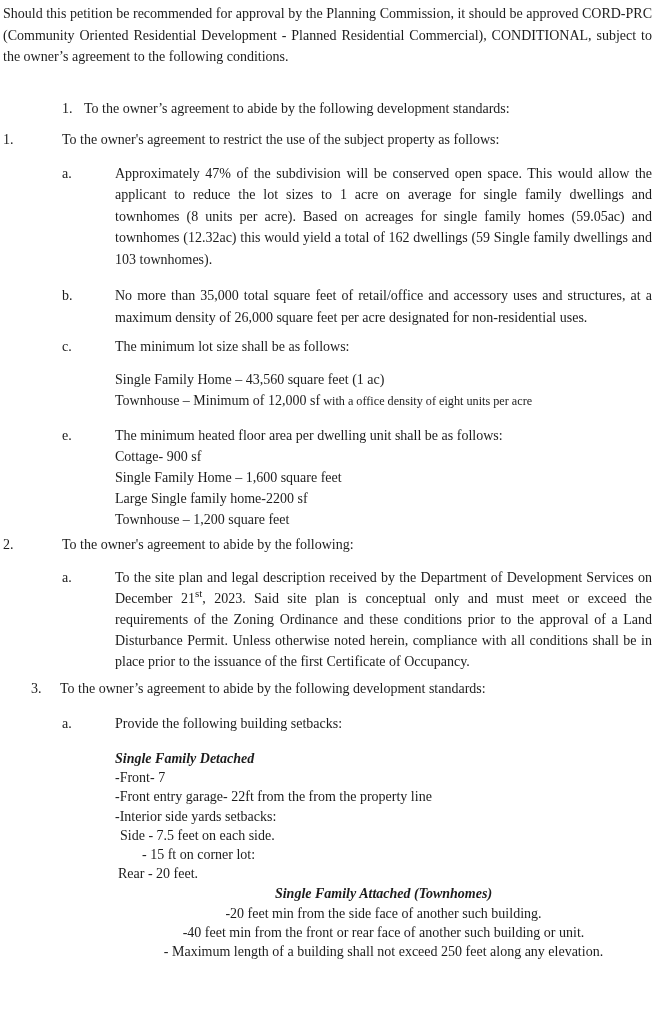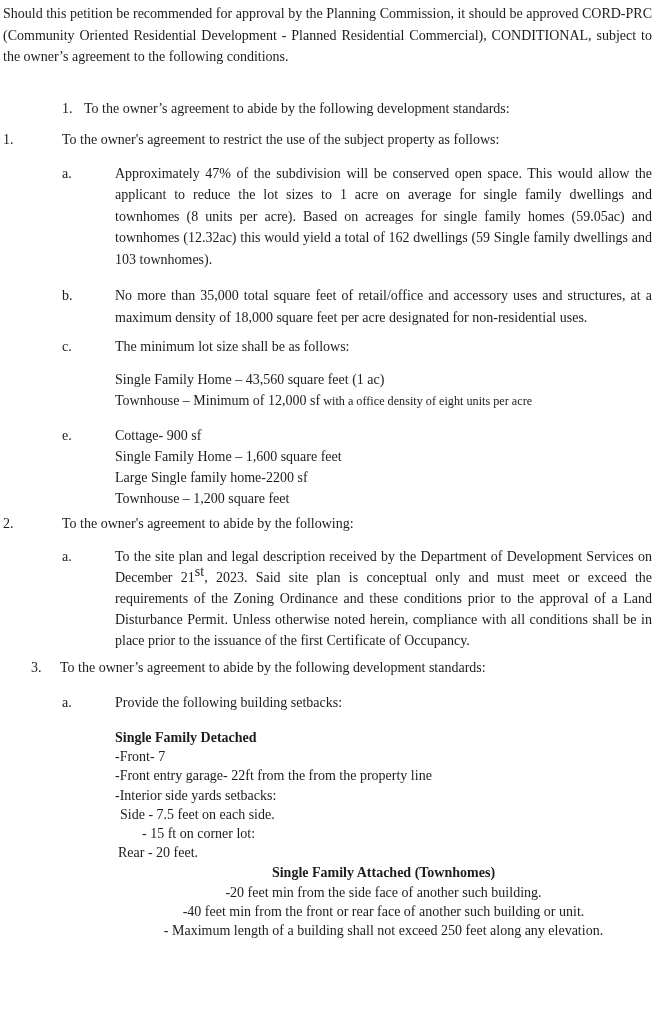--- a/index.html
+++ b/index.html
@@ -44,27 +44,27 @@
   .mt-sube   { margin-top: 12px; }
   .mt-item2  { margin-top: 4px; }
   .mt-sub2a  { margin-top: 12px; }
   .mt-item3  { margin-top: 6px; }
   .mt-sub3a  { margin-top: 13px; }
   .mt-det    { margin-top: 15px; }
   .mt-att    { margin-top: 1px; text-align: center; }
 
   .lh21 { line-height: 21px; }
   .setbacks { margin-left: 112px; line-height: 19.2px; }
-  .sb-head { font-weight: bold; }
+  .sb-head { font-weight: bold; font-style: italic; }
   .sb-side   { padding-left: 5px; }
   .sb-corner { padding-left: 27px; }
   .sb-rear   { padding-left: 3px; }
 
   .small-inline { font-size: 12.2px; }
-  sup.st { font-size: 14px; line-height: 0; vertical-align: super; }
+  sup.st { font-size: 11px; line-height: 0; vertical-align: super; }
 </style>
 </head>
 <body>
 
 <div>
 
   <p class="p-just">Should this petition be recommended for approval by the Planning Commission, it should be approved CORD-PRC (Community Oriented Residential Development - Planned Residential Commercial), CONDITIONAL, subject to the owner’s agreement to the following conditions.</p>
 
   <div class="li itemA mt-sec1">
     <span class="marker">1.</span>
@@ -76,36 +76,37 @@
     <div class="body">To the owner's agreement to restrict the use of the subject property as follows:</div>
   </div>
 
   <div class="li sub mt-suba">
     <span class="marker">a.</span>
     <div class="body p-just">Approximately 47% of the subdivision will be conserved open space. This would allow the applicant to reduce the lot sizes to 1 acre on average for single family dwellings and townhomes (8 units per acre). Based on acreages for single family homes (59.05ac) and townhomes (12.32ac) this would yield a total of 162 dwellings (59 Single family dwellings and 103 townhomes).</div>
   </div>
 
   <div class="li sub mt-subb">
     <span class="marker">b.</span>
-    <div class="body p-just">No more than 35,000 total square feet of retail/office and accessory uses and structures, at a maximum density of 18,000 square feet per acre designated for non-residential uses.</div>
+    <div class="body p-just">No more than 35,000 total square feet of retail/office and accessory uses and structures, at a maximum density of 26,000 square feet per acre designated for non-residential uses.</div>
   </div>
 
   <div class="li sub mt-subc">
     <span class="marker">c.</span>
     <div class="body">The minimum lot size shall be as follows:</div>
   </div>
 
   <div class="indent2 mt-clines">
     <div>Single Family Home – 43,560 square feet (1 ac)</div>
     <div><span>Townhouse – Minimum of 12,000 sf</span><span class="small-inline"> with a office density of eight units per acre</span></div>
   </div>
 
   <div class="li sub mt-sube lh21">
     <span class="marker">e.</span>
     <div class="body">
+      <div>The minimum heated floor area per dwelling unit shall be as follows:</div>
       <div>Cottage- 900 sf</div>
       <div>Single Family Home – 1,600 square feet</div>
       <div>Large Single family home-2200 sf</div>
       <div>Townhouse – 1,200 square feet</div>
     </div>
   </div>
 
   <div class="li lvl1 mt-item2">
     <span class="marker">2.</span>
     <div class="body">To the owner's agreement to abide by the following:</div>

